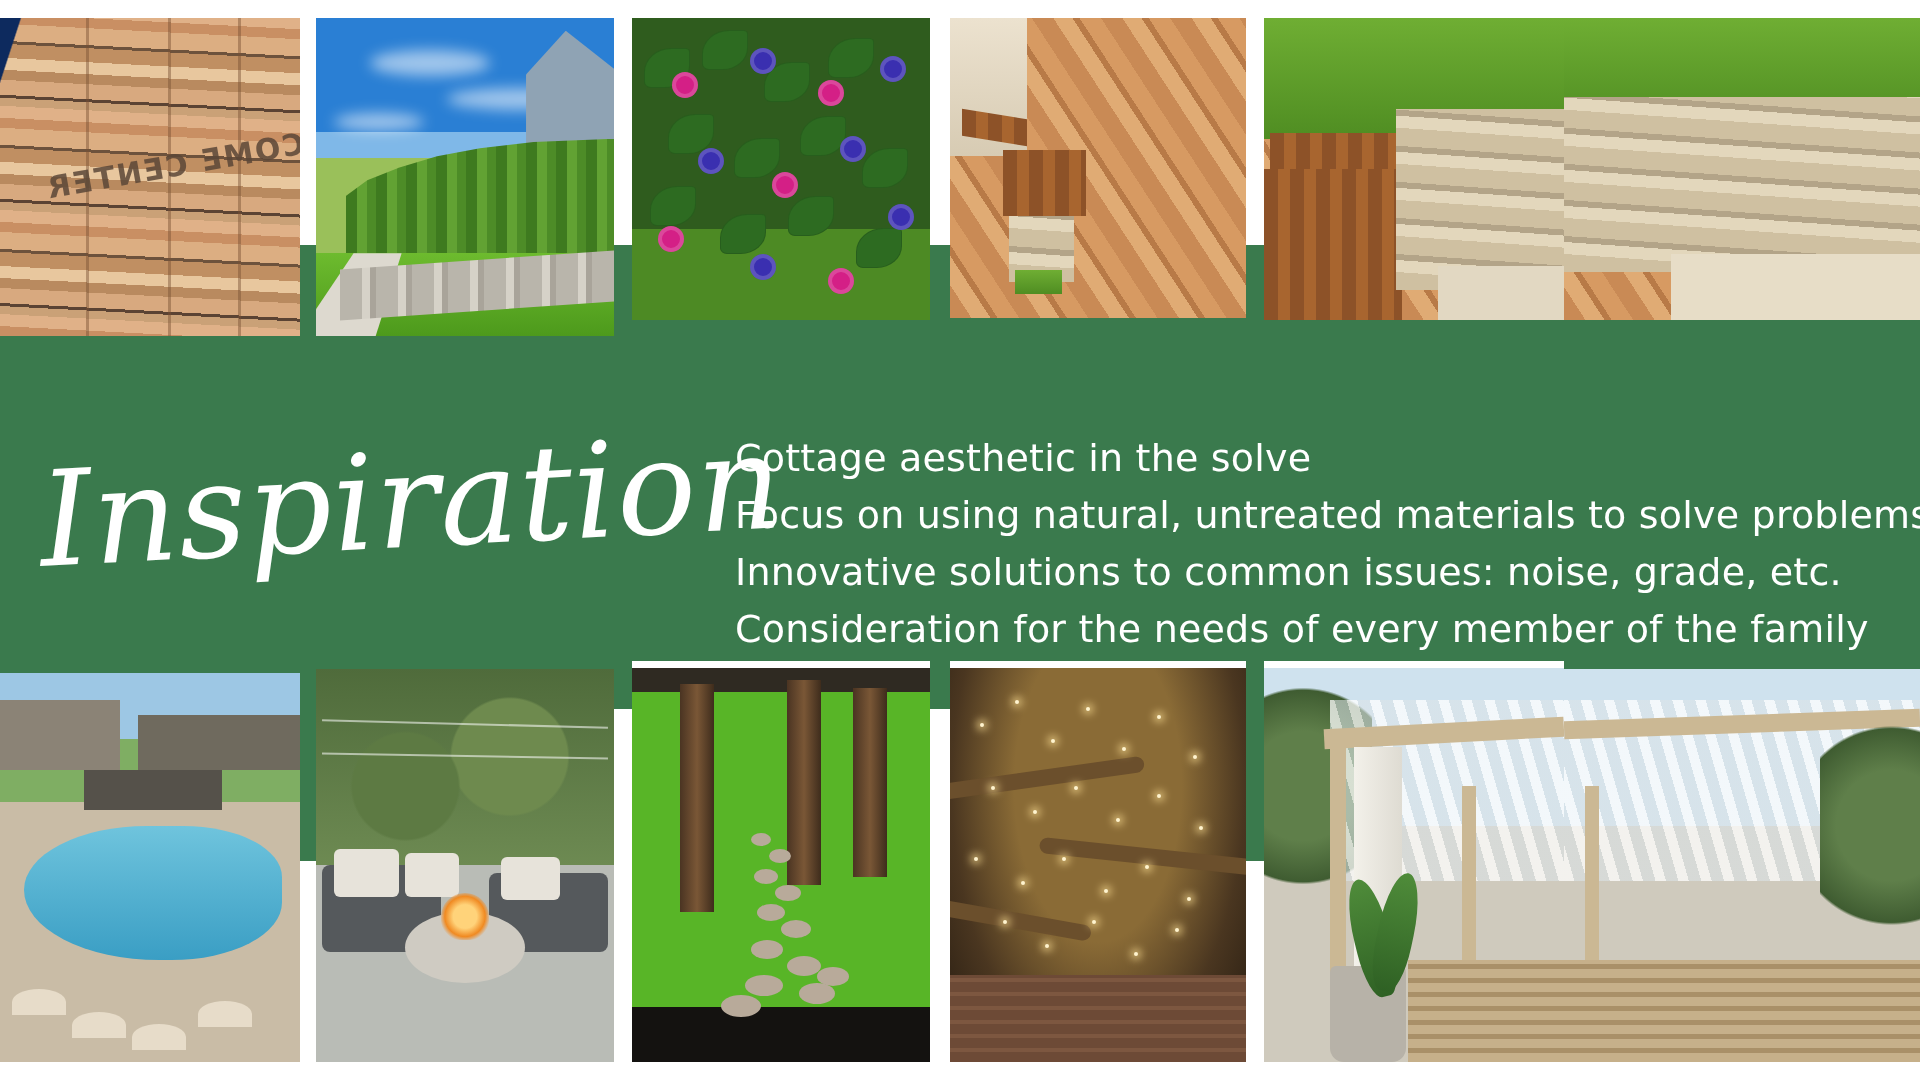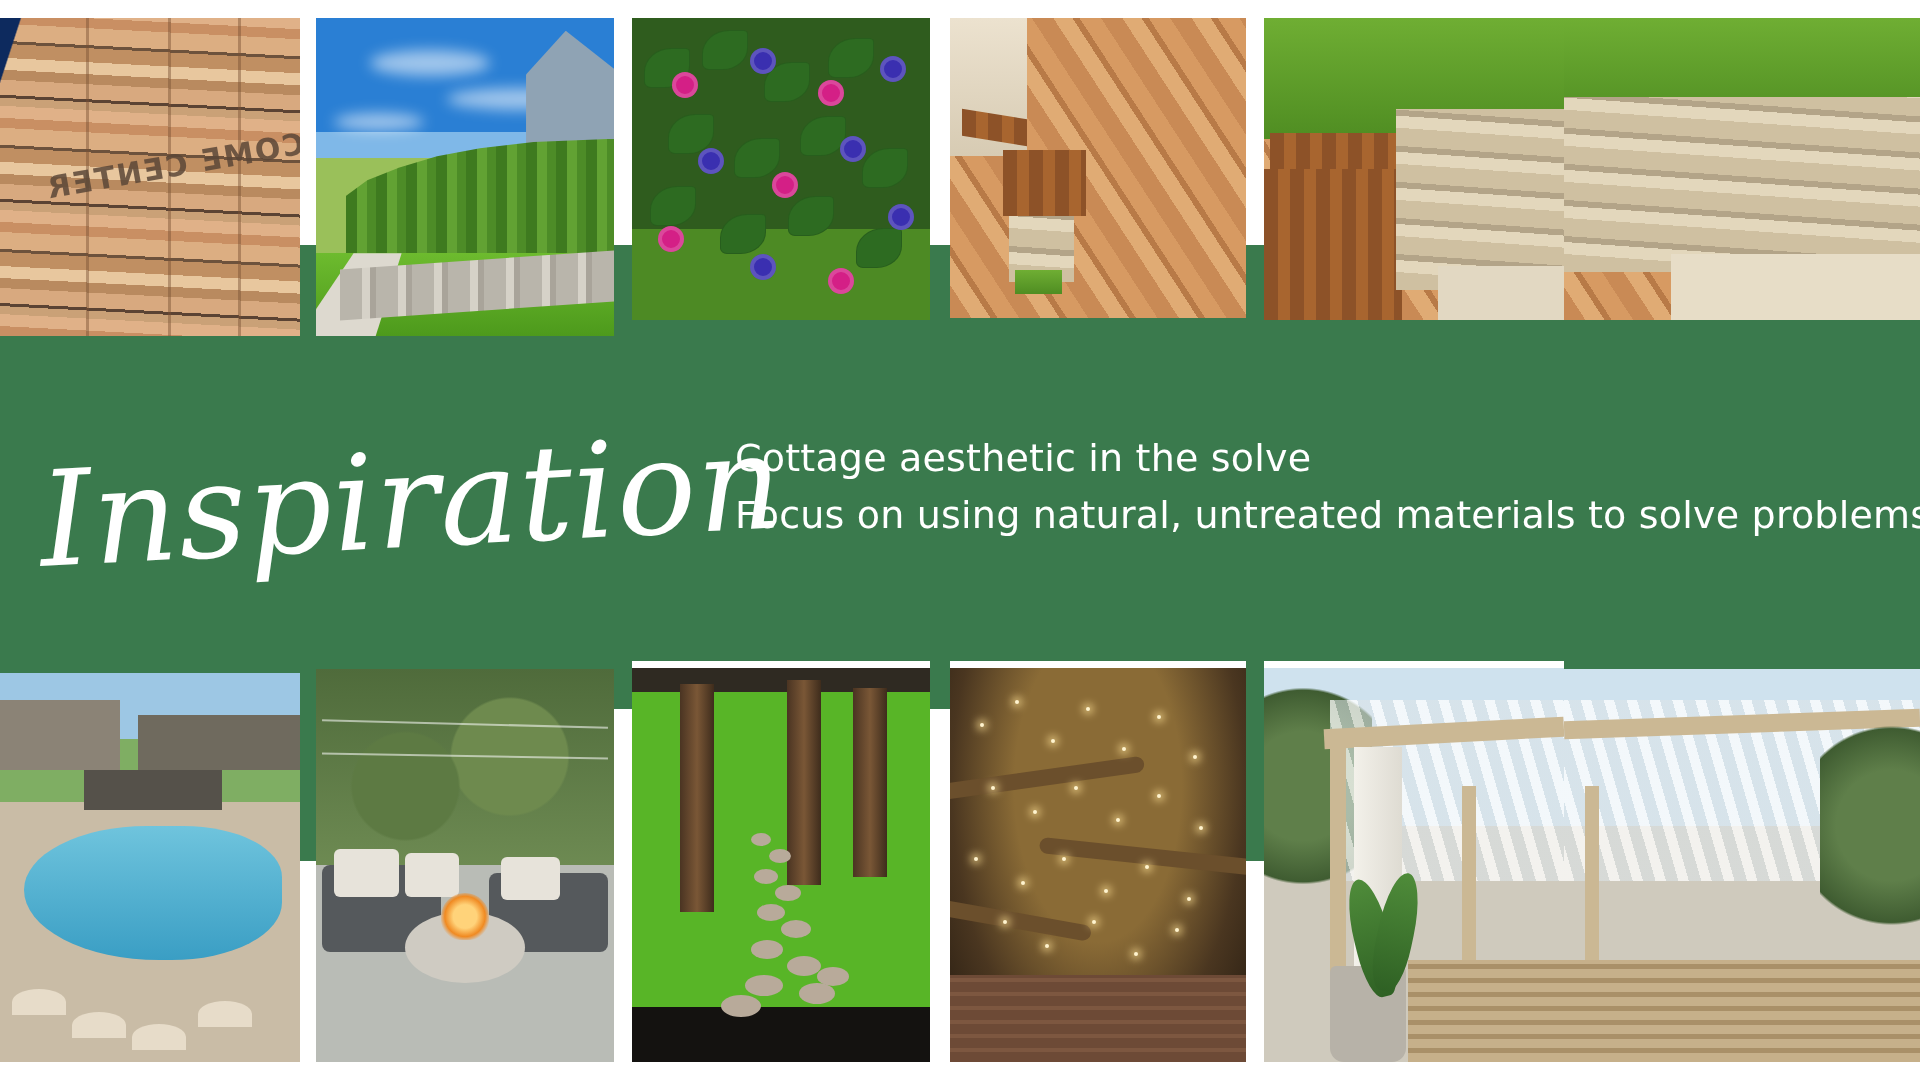--- a/index.html
+++ b/index.html
@@ -226,20 +226,22 @@
   <div class="band-fill" style="left:614px;top:661px;width:18px;height:48px;z-index:6;"></div>
   <div class="band-fill" style="left:930px;top:661px;width:20px;height:48px;z-index:6;"></div>
   <div class="band-fill" style="left:1246px;top:661px;width:18px;height:200px;z-index:6;"></div>
   <div class="band-fill" style="left:1564px;top:661px;width:356px;height:8px;z-index:6;"></div>
 
   <div id="script-word">Inspiration</div>
 
   <div id="bullets">
     <div class="bline">Cottage aesthetic in the solve</div>
     <div class="bline">Focus on using natural, untreated materials to solve problems</div>
+    <div class="bline">Innovative solutions to common issues: noise, grade, etc.</div>
+    <div class="bline">Consideration for the needs of every member of the family</div>
   </div>
 
   <div class="tile" style="left:0px;top:668px;width:300px;height:394px;">
     <div class="ph ph-pool">
       <div class="bldg" style="left:0;top:8%;width:40%;height:18%;"></div>
       <div class="bldg" style="left:46%;top:12%;width:54%;height:14%;background:#6f6a5e;"></div>
       <div class="bldg" style="left:28%;top:26%;width:46%;height:10%;background:#55514a;"></div>
       <div class="water"></div>
       <div class="umb" style="left:4%;bottom:12%;"></div>
       <div class="umb" style="left:24%;bottom:6%;"></div>

